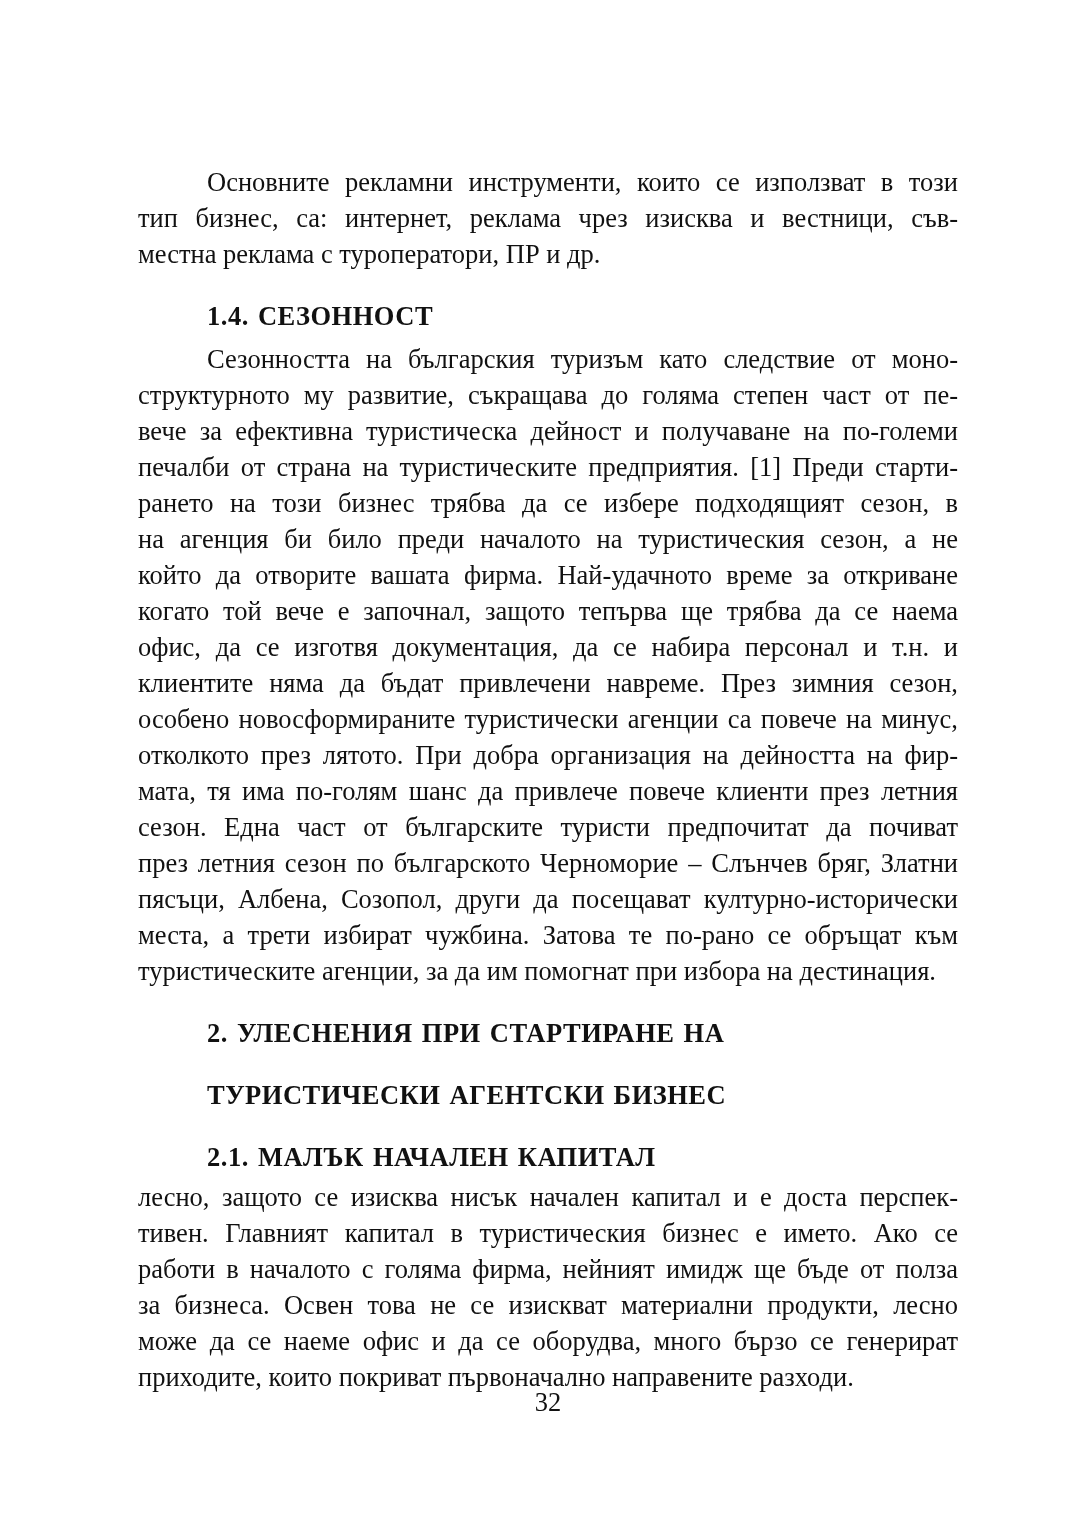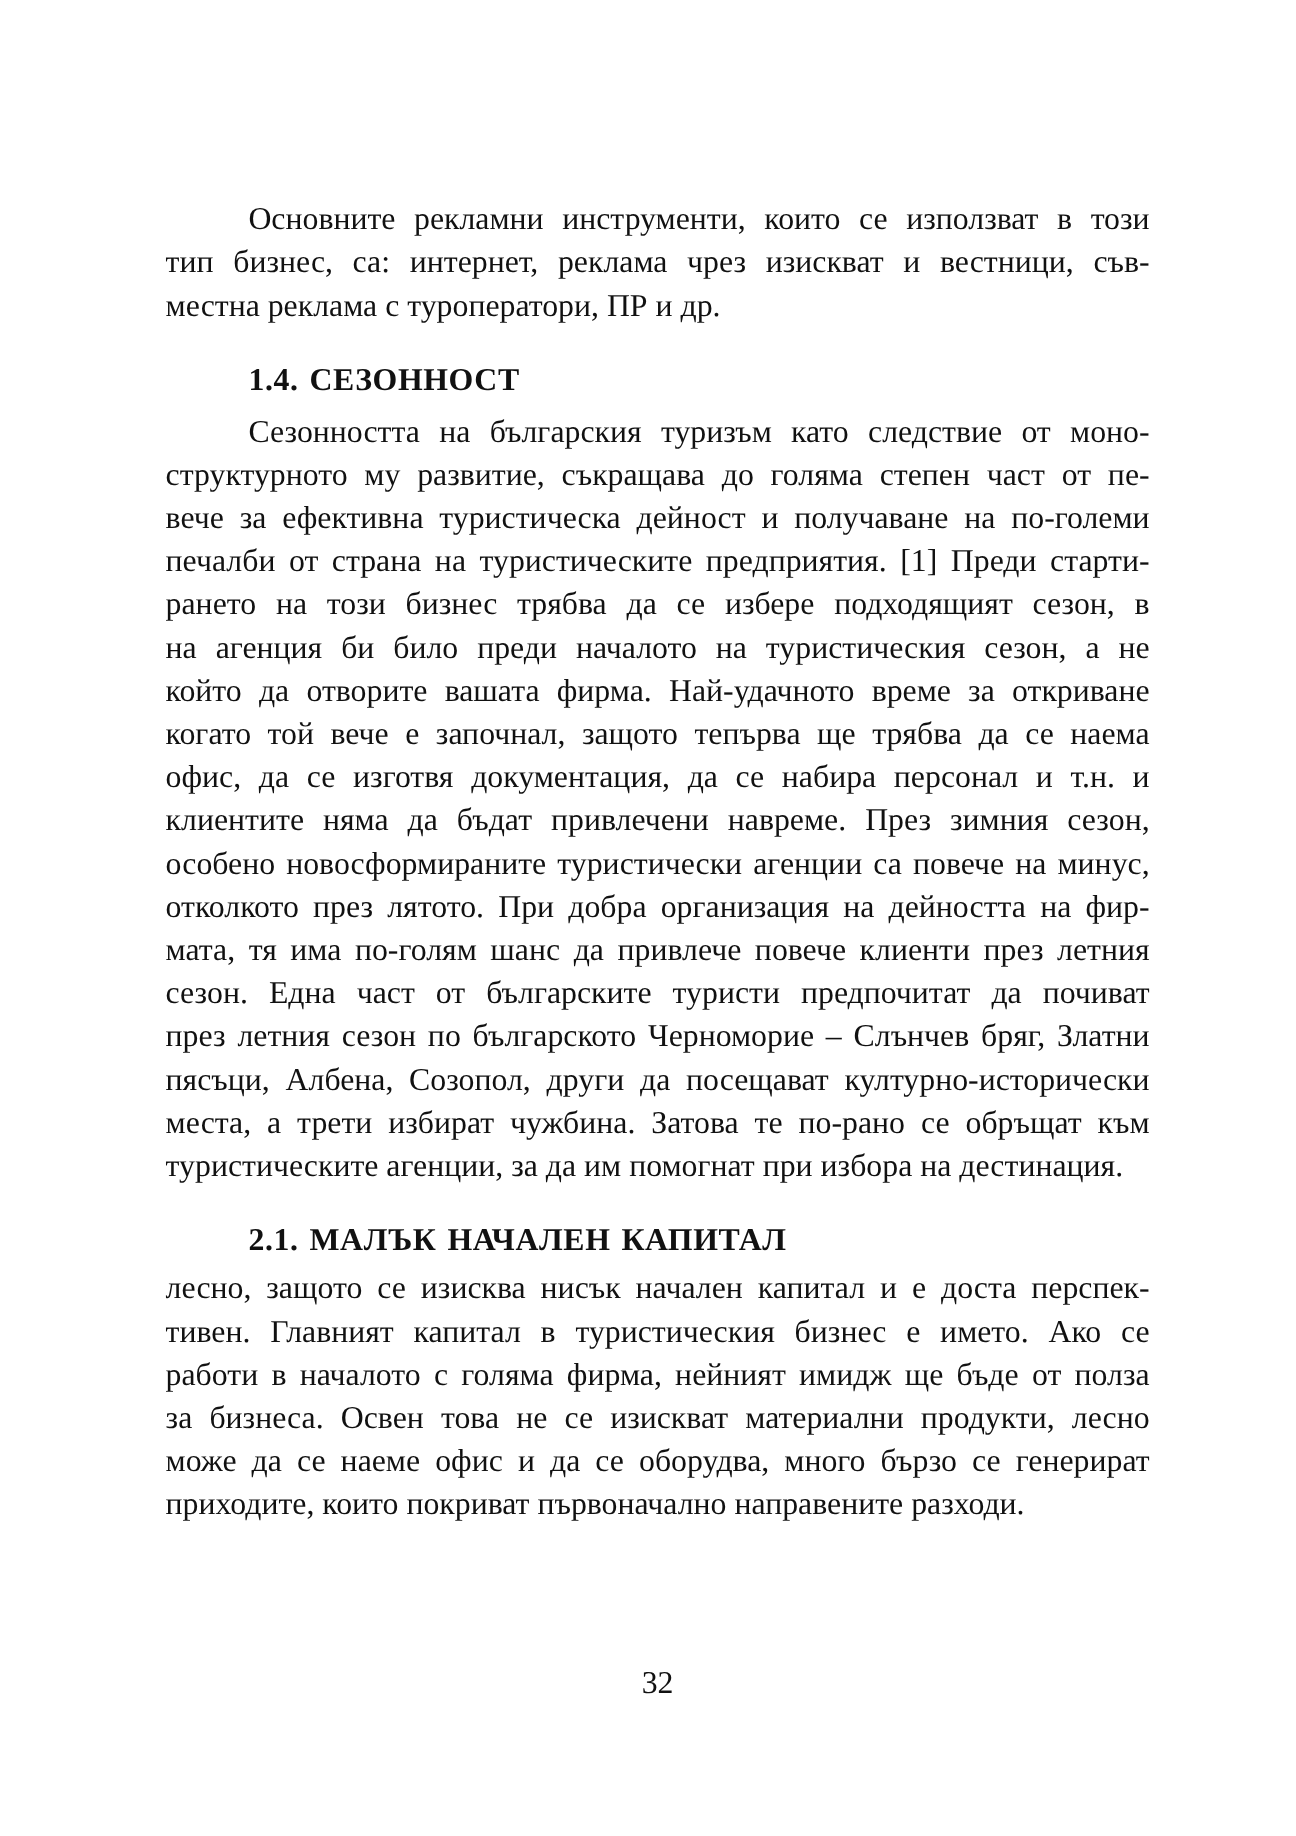--- a/index.html
+++ b/index.html
@@ -65,21 +65,21 @@
     text-align: center;
   }
 </style>
 </head>
 <body>
 
 <div class="page">
   <main class="content" id="content">
       <div class="block paragraph b0">
         <div class="line indent just">Основните рекламни инструменти, които се използват в този</div>
-        <div class="line just">тип бизнес, са: интернет, реклама чрез изискват и вестници, съв-</div>
+        <div class="line just">тип бизнес, са: интернет, реклама чрез изисква и вестници, съв-</div>
         <div class="line lastline">местна реклама с туроператори, ПР и др.</div>
       </div>
       <div class="block heading b1">
         <div class="line">1.4. СЕЗОННОСТ</div>
       </div>
       <div class="block paragraph b2">
         <div class="line indent just">Сезонността на българския туризъм като следствие от моно-</div>
         <div class="line just">структурното му развитие, съкращава до голяма степен част от пе-</div>
         <div class="line just">вече за ефективна туристическа дейност и получаване на по-големи</div>
         <div class="line just">печалби от страна на туристическите предприятия. [1] Преди старти-</div>
@@ -91,20 +91,24 @@
         <div class="line just">клиентите няма да бъдат привлечени навреме. През зимния сезон,</div>
         <div class="line just">особено новосформираните туристически агенции са повече на минус,</div>
         <div class="line just">отколкото през лятото. При добра организация на дейността на фир-</div>
         <div class="line just">мата, тя има по-голям шанс да привлече повече клиенти през летния</div>
         <div class="line just">сезон. Една част от българските туристи предпочитат да почиват</div>
         <div class="line just">през летния сезон по българското Черноморие – Слънчев бряг, Златни</div>
         <div class="line just">пясъци, Албена, Созопол, други да посещават културно-исторически</div>
         <div class="line just">места, а трети избират чужбина. Затова те по-рано се обръщат към</div>
         <div class="line lastline">туристическите агенции, за да им помогнат при избора на дестинация.</div>
       </div>
+      <div class="block heading2 b3">
+        <div class="line">2. УЛЕСНЕНИЯ ПРИ СТАРТИРАНЕ НА</div>
+        <div class="line">ТУРИСТИЧЕСКИ АГЕНТСКИ БИЗНЕС</div>
+      </div>
       <div class="block heading b4">
         <div class="line">2.1. МАЛЪК НАЧАЛЕН КАПИТАЛ</div>
       </div>
       <div class="block paragraph b5">
         <div class="line just">лесно, защото се изисква нисък начален капитал и е доста перспек-</div>
         <div class="line just">тивен. Главният капитал в туристическия бизнес е името. Ако се</div>
         <div class="line just">работи в началото с голяма фирма, нейният имидж ще бъде от полза</div>
         <div class="line just">за бизнеса. Освен това не се изискват материални продукти, лесно</div>
         <div class="line just">може да се наеме офис и да се оборудва, много бързо се генерират</div>
         <div class="line lastline">приходите, които покриват първоначално направените разходи.</div>

